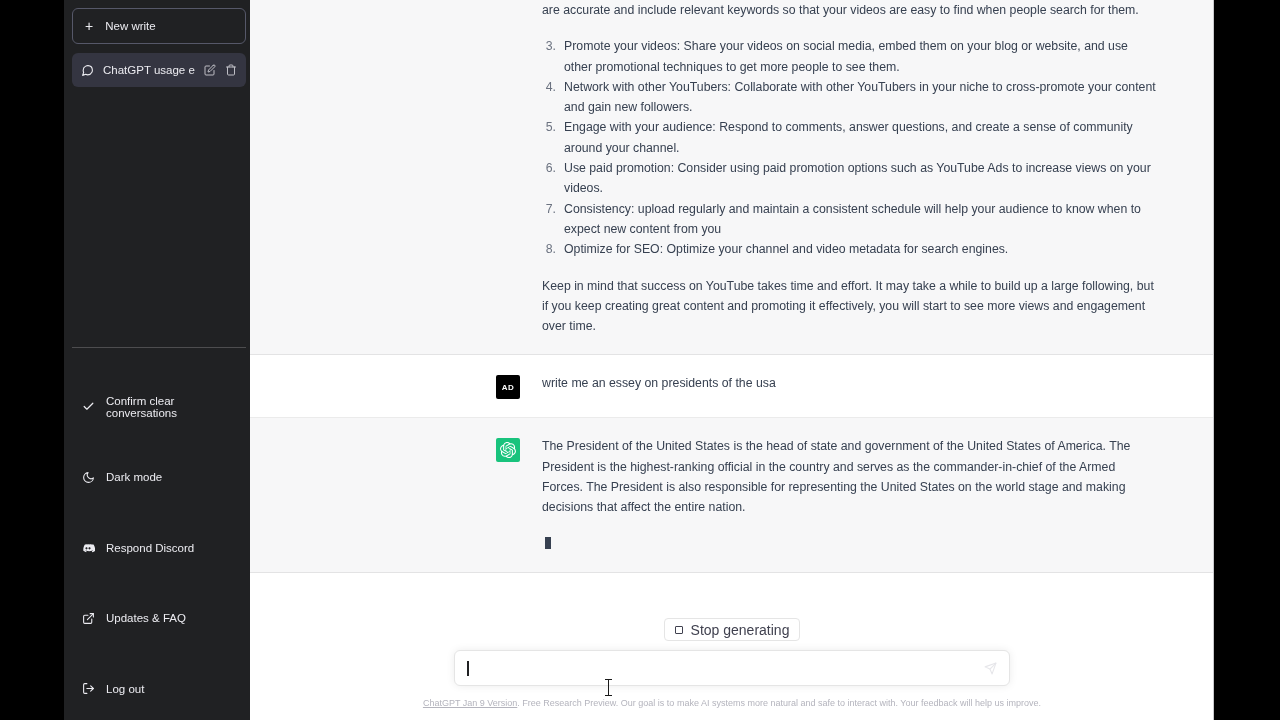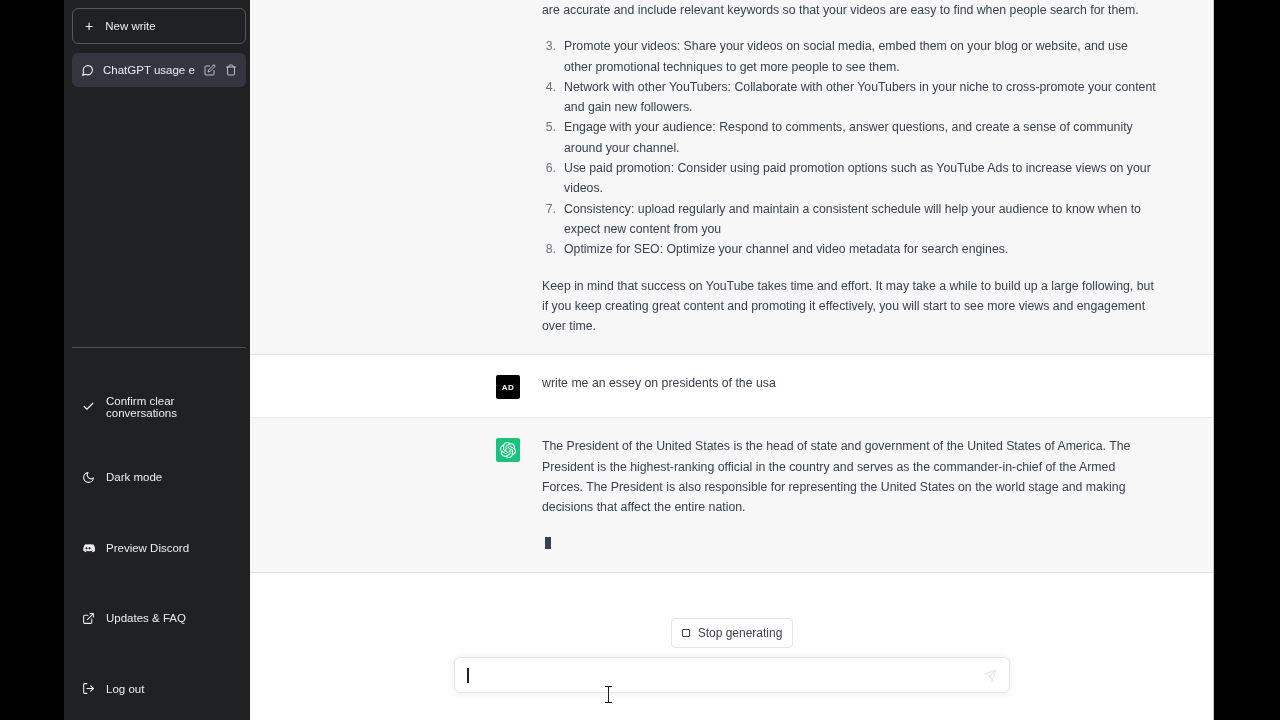--- a/index.html
+++ b/index.html
@@ -215,27 +215,27 @@
 
   .stop-row {
     display: flex;
     justify-content: center;
     padding-top: 37px;
   }
   .stop-btn {
     display: inline-flex;
     align-items: center;
     gap: 8px;
-    height: 30px;
+    height: 23px;
     padding: 0 10px;
     border: 1px solid #e5e5e5;
     border-radius: 4px;
     background: #ffffff;
     color: #40414f;
-    font-size: 12px;
+    font-size: 14px;
     cursor: pointer;
   }
   .stop-btn .sq {
     width: 8px;
     height: 8px;
     border: 1.2px solid #40414f;
     border-radius: 1px;
   }
 
   .input-wrap {
@@ -379,21 +379,21 @@
         </span>
         <span>Dark mode</span>
       </div>
 
       <div class="nav-item">
         <span class="ic">
           <svg width="14" height="14" viewBox="0 0 24 24" fill="#ececf1">
             <path d="M19.5 6.2A16 16 0 0 0 15.6 5l-.2.4c1.4.3 2.6.8 3.6 1.5-1.8-.9-3.6-1.4-5.9-1.4s-4.1.5-5.9 1.4c1-.7 2.3-1.2 3.6-1.5L10.6 5a16 16 0 0 0-3.9 1.2C4.3 9.8 3.7 13.3 4 16.8a16 16 0 0 0 4.8 2.4l.9-1.4c-.8-.3-1.5-.7-2.1-1.1l.5-.4c2 .9 4.1 1.4 6 1.4s4-.5 6-1.4l.5.4c-.6.4-1.3.8-2.1 1.1l.9 1.4a16 16 0 0 0 4.8-2.4c.4-4-.6-7.5-2.7-10.6zM9.4 14.6c-1 0-1.8-.9-1.8-2s.8-2 1.8-2 1.8.9 1.8 2-.8 2-1.8 2zm5.2 0c-1 0-1.8-.9-1.8-2s.8-2 1.8-2 1.8.9 1.8 2-.8 2-1.8 2z"></path>
           </svg>
         </span>
-        <span>Preview Discord</span>
+        <span>Respond Discord</span>
       </div>
 
       <div class="nav-item">
         <span class="ic">
           <svg width="13" height="13" viewBox="0 0 24 24" fill="none" stroke="#ececf1" stroke-width="2" stroke-linecap="round" stroke-linejoin="round">
             <path d="M18 13v6a2 2 0 0 1-2 2H5a2 2 0 0 1-2-2V8a2 2 0 0 1 2-2h6"></path>
             <polyline points="15 3 21 3 21 9"></polyline>
             <line x1="10" y1="14" x2="21" y2="3"></line>
           </svg>
         </span>
@@ -495,19 +495,22 @@
           <svg width="13" height="13" viewBox="0 0 24 24" fill="none" stroke="#8e8ea0" stroke-width="2" stroke-linecap="round" stroke-linejoin="round">
             <line x1="22" y1="2" x2="11" y2="13"></line>
             <polygon points="22 2 15 22 11 13 2 9 22 2"></polygon>
           </svg>
         </span>
         <span class="mouse-caret">
             <span></span>
           </span>
       </div>
 
+      <div class="footer-note">
+        <a href="#">ChatGPT Jan 9 Version</a><span>. Free Research Preview. Our goal is to make AI systems more natural and safe to interact with. Your feedback will help us improve.</span>
+      </div>
 
     </div>
 
     <div class="right-rule"></div>
   </div>
 
 </div>
 
 </body></html>

